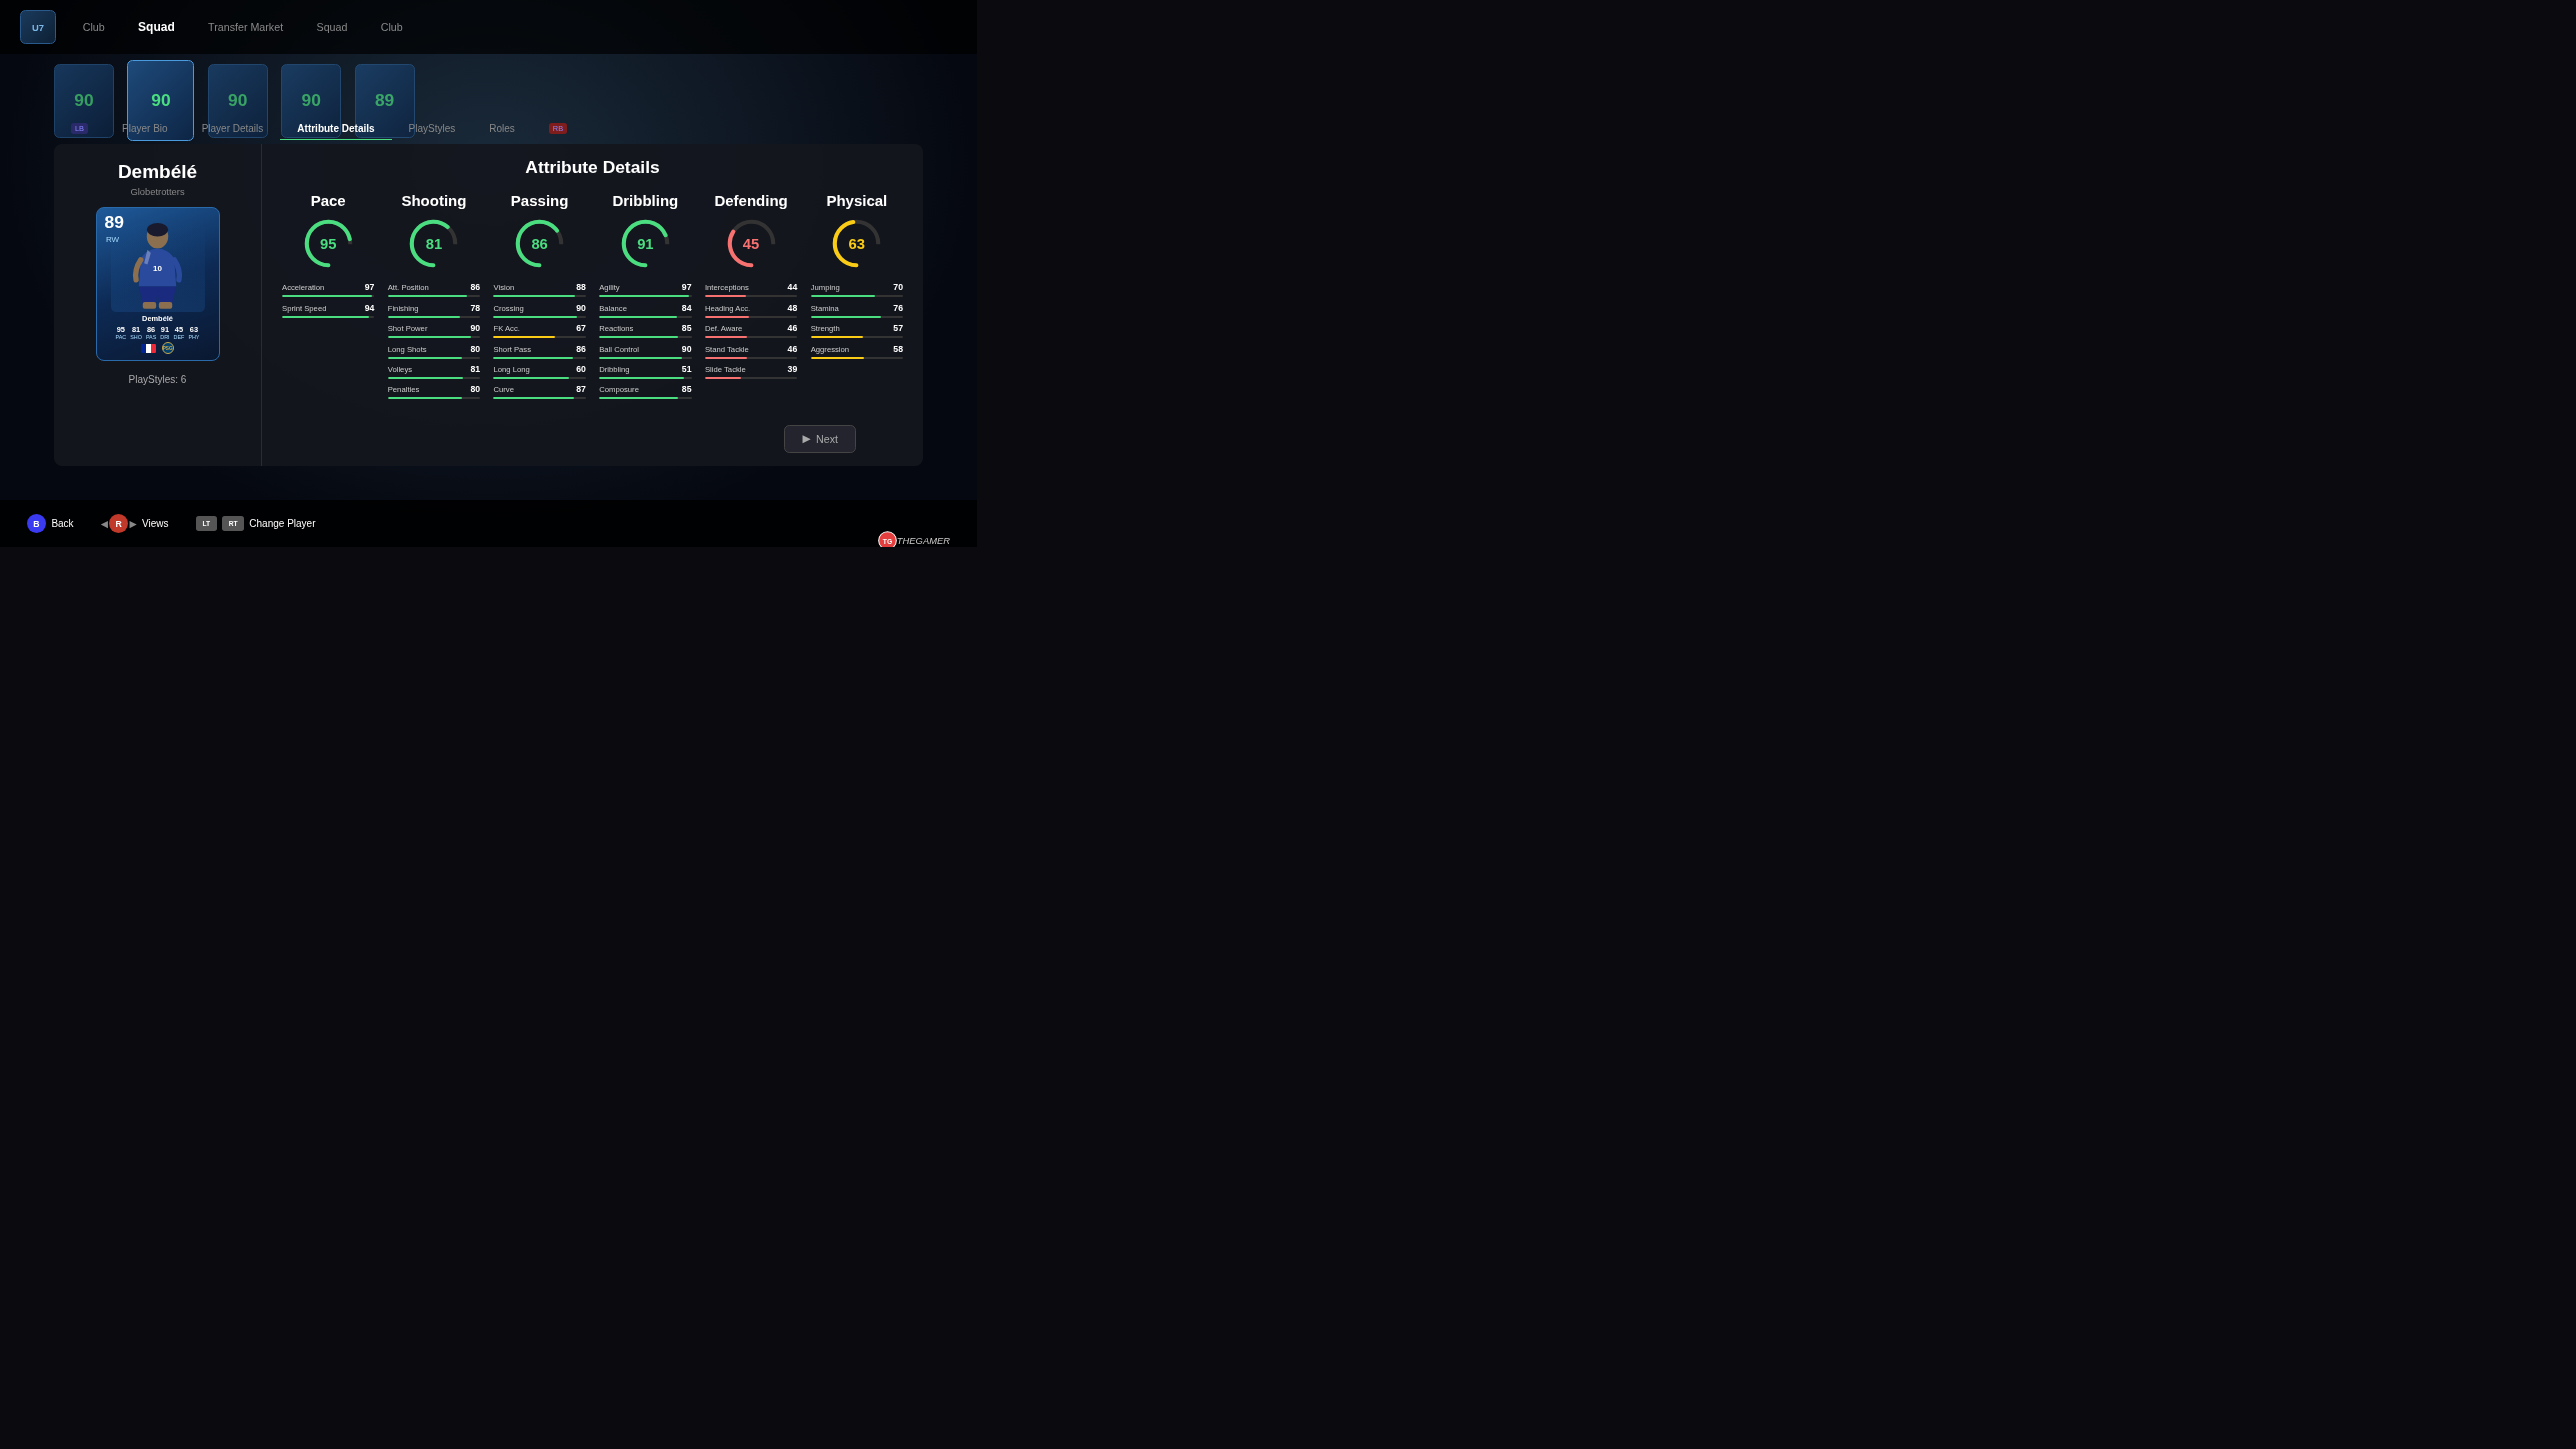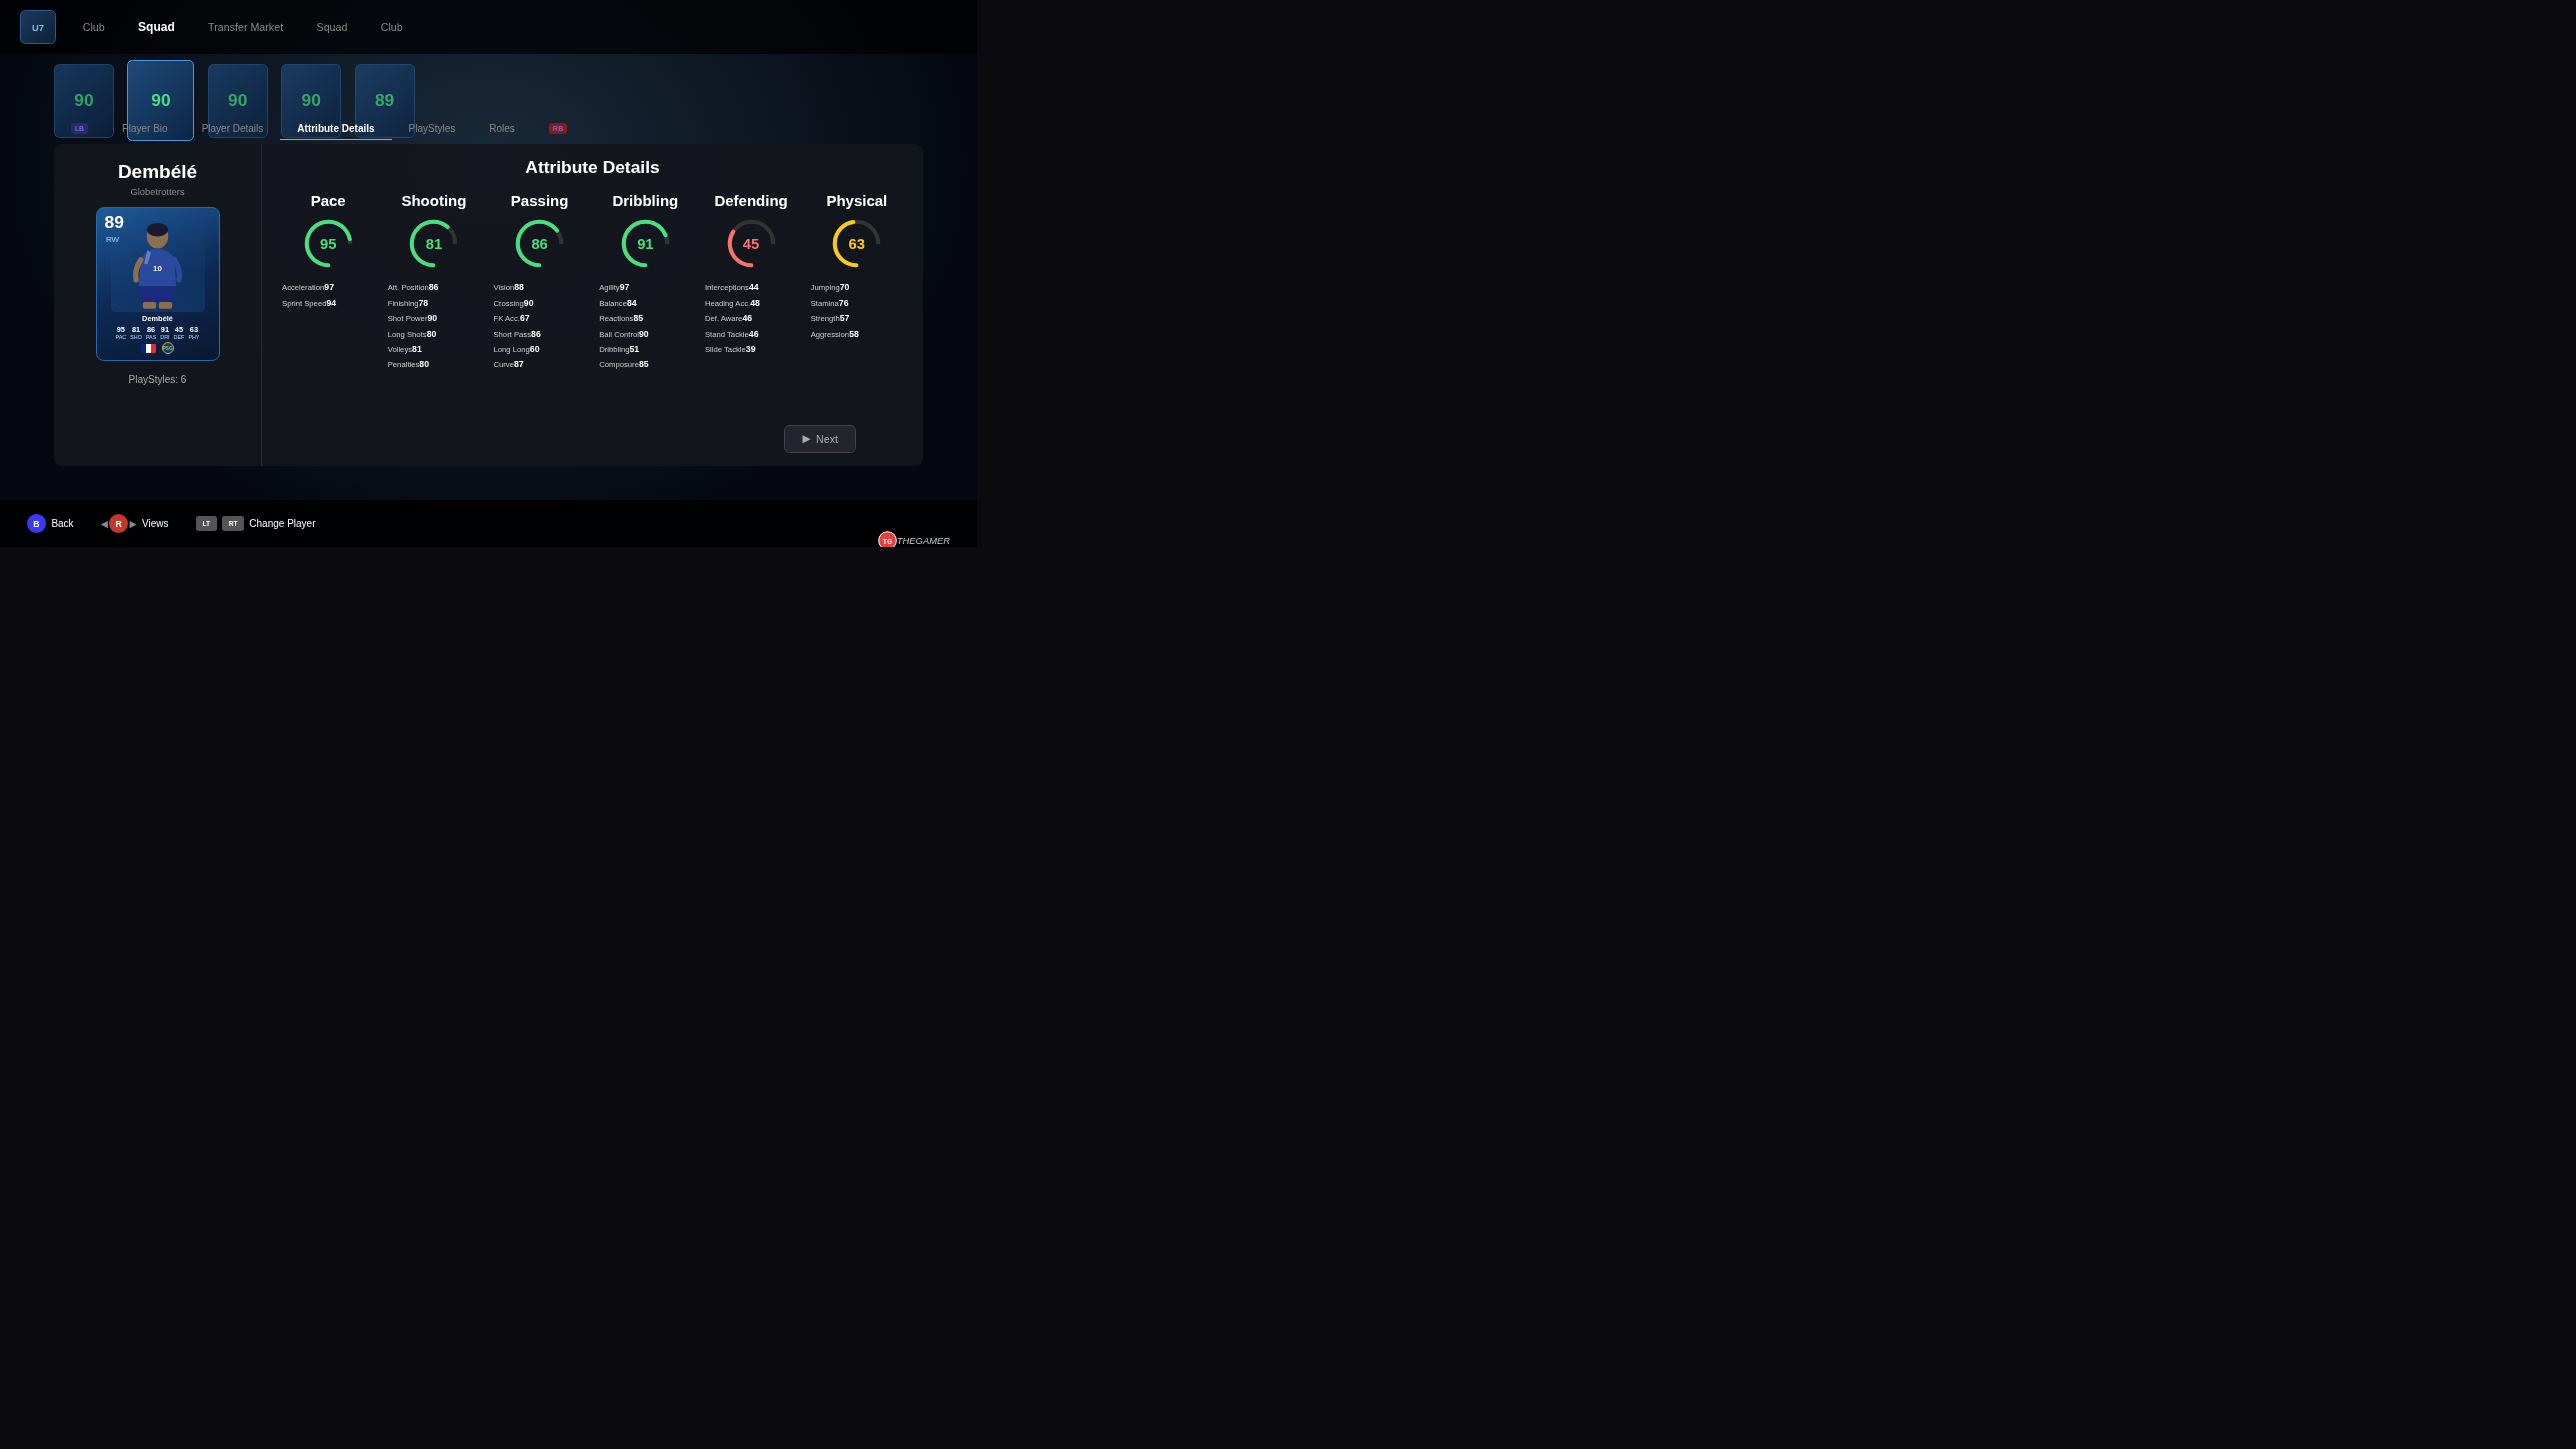--- a/index.html
+++ b/index.html
@@ -371,22 +371,22 @@
     
     .stat-list {
       width: 100%;
       display: flex;
       flex-direction: column;
       gap: 5.4px;
     }
 
     .stat-row {
       display: flex;
-      flex-direction: row;
-      gap: 14px;
+      flex-direction: column;
+      gap: 3px;
     }
 
     .stat-header {
       display: flex;
       justify-content: space-between;
       align-items: baseline;
       font-size: 8px;
       color: #bbb;
     }
 

